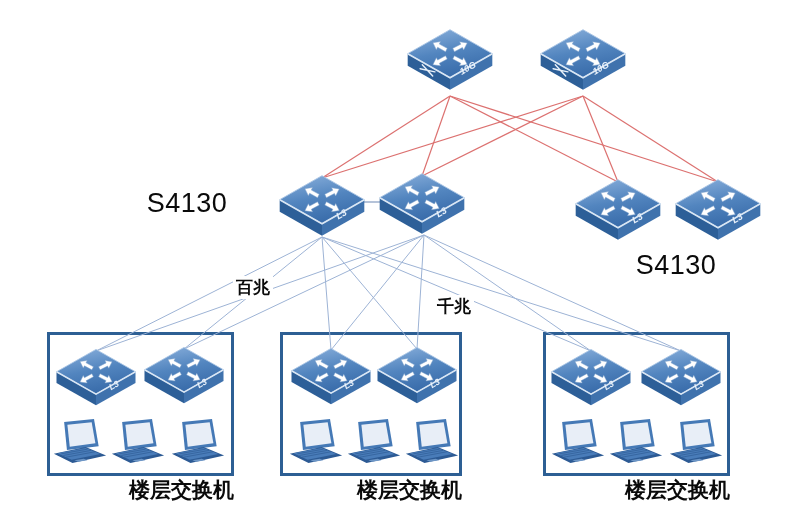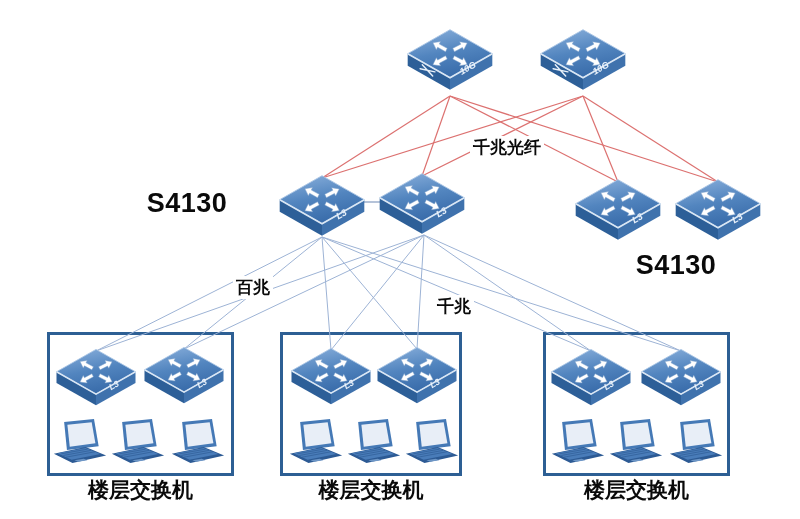--- a/index.html
+++ b/index.html
@@ -15,23 +15,23 @@
   .laptop{position:absolute;z-index:2;width:56px;height:47px;overflow:visible;}
   .face-label{
     font-size:10px;font-style:italic;font-weight:bold;fill:#eaf2fb;
     font-family:"Liberation Sans","DejaVu Sans",sans-serif;
   }
   .group-box{
     position:absolute;z-index:0;border:3px solid #2d5f94;background:#ffffff;
     box-sizing:border-box;
   }
   .lbl{position:absolute;z-index:3;color:#0a0a0a;white-space:nowrap;}
-  .lbl-model{font-size:27px;font-weight:bold;letter-spacing:0.5px;}
+  .lbl-model{font-size:27px;font-weight:normal;letter-spacing:0.5px;}
   .lbl-link{font-size:17px;font-weight:bold;background:#ffffff;padding:0 3px;}
-  .lbl-group{font-size:21px;font-weight:bold;text-align:center;z-index:3;}
+  .lbl-group{font-size:21px;font-weight:bold;text-align:right;z-index:3;}
   .defs-holder{position:absolute;width:0;height:0;overflow:hidden;}
 </style>
 </head>
 <body>
 
 <div class="canvas">
 
   <svg class="defs-holder" aria-hidden="true">
     <defs>
       <linearGradient id="gTop" x1="0" y1="0" x2="0.35" y2="1">
@@ -182,21 +182,20 @@
     </svg>
   <svg class="laptop" style="left:608px;top:418px" viewBox="0 0 60 50">
       <use href="#laptop-body"></use>
     </svg>
   <svg class="laptop" style="left:668px;top:418px" viewBox="0 0 60 50">
       <use href="#laptop-body"></use>
     </svg>
 
   <div class="lbl lbl-model" style="left:137px;top:188px;width:100px;text-align:center">S4130</div>
   <div class="lbl lbl-model" style="left:626px;top:250px;width:100px;text-align:center">S4130</div>
-  <div class="lbl lbl-link" style="left:470px;top:136px">千兆光纤</div>
   <div class="lbl lbl-link" style="left:233px;top:276px">百兆</div>
   <div class="lbl lbl-link" style="left:434px;top:295px">千兆</div>
 
   <div class="lbl lbl-group" style="left:47px;top:476px;width:187px">楼层交换机</div>
   <div class="lbl lbl-group" style="left:280px;top:476px;width:182px">楼层交换机</div>
   <div class="lbl lbl-group" style="left:543px;top:476px;width:187px">楼层交换机</div>
 
 </div>
 
 </body></html>

